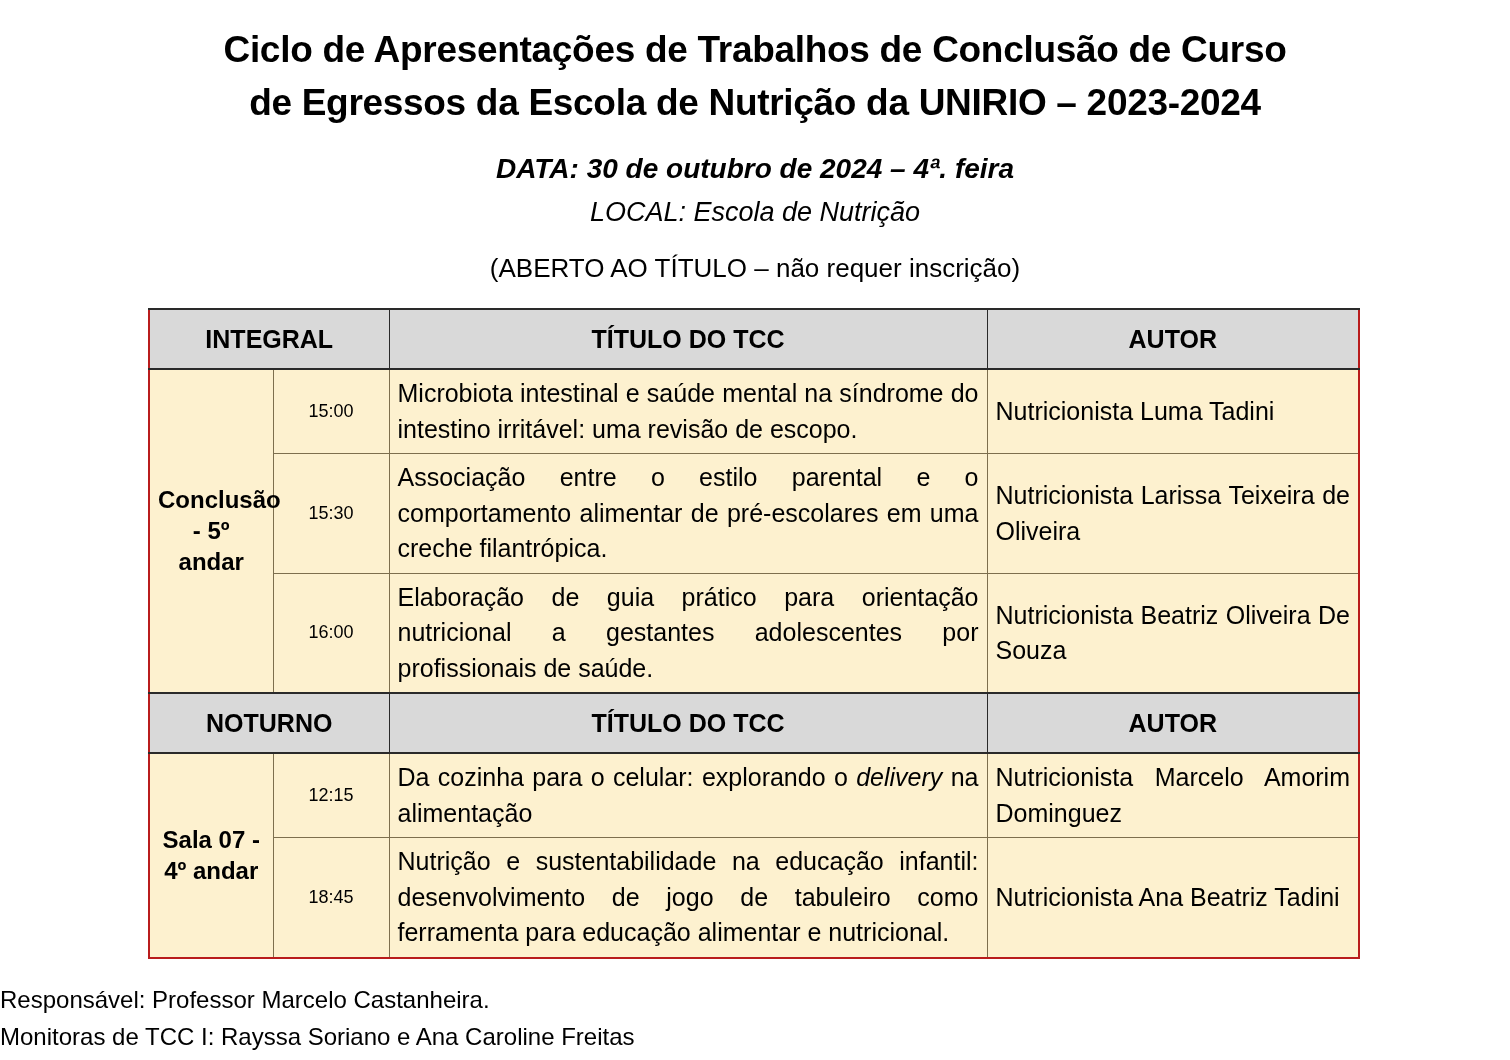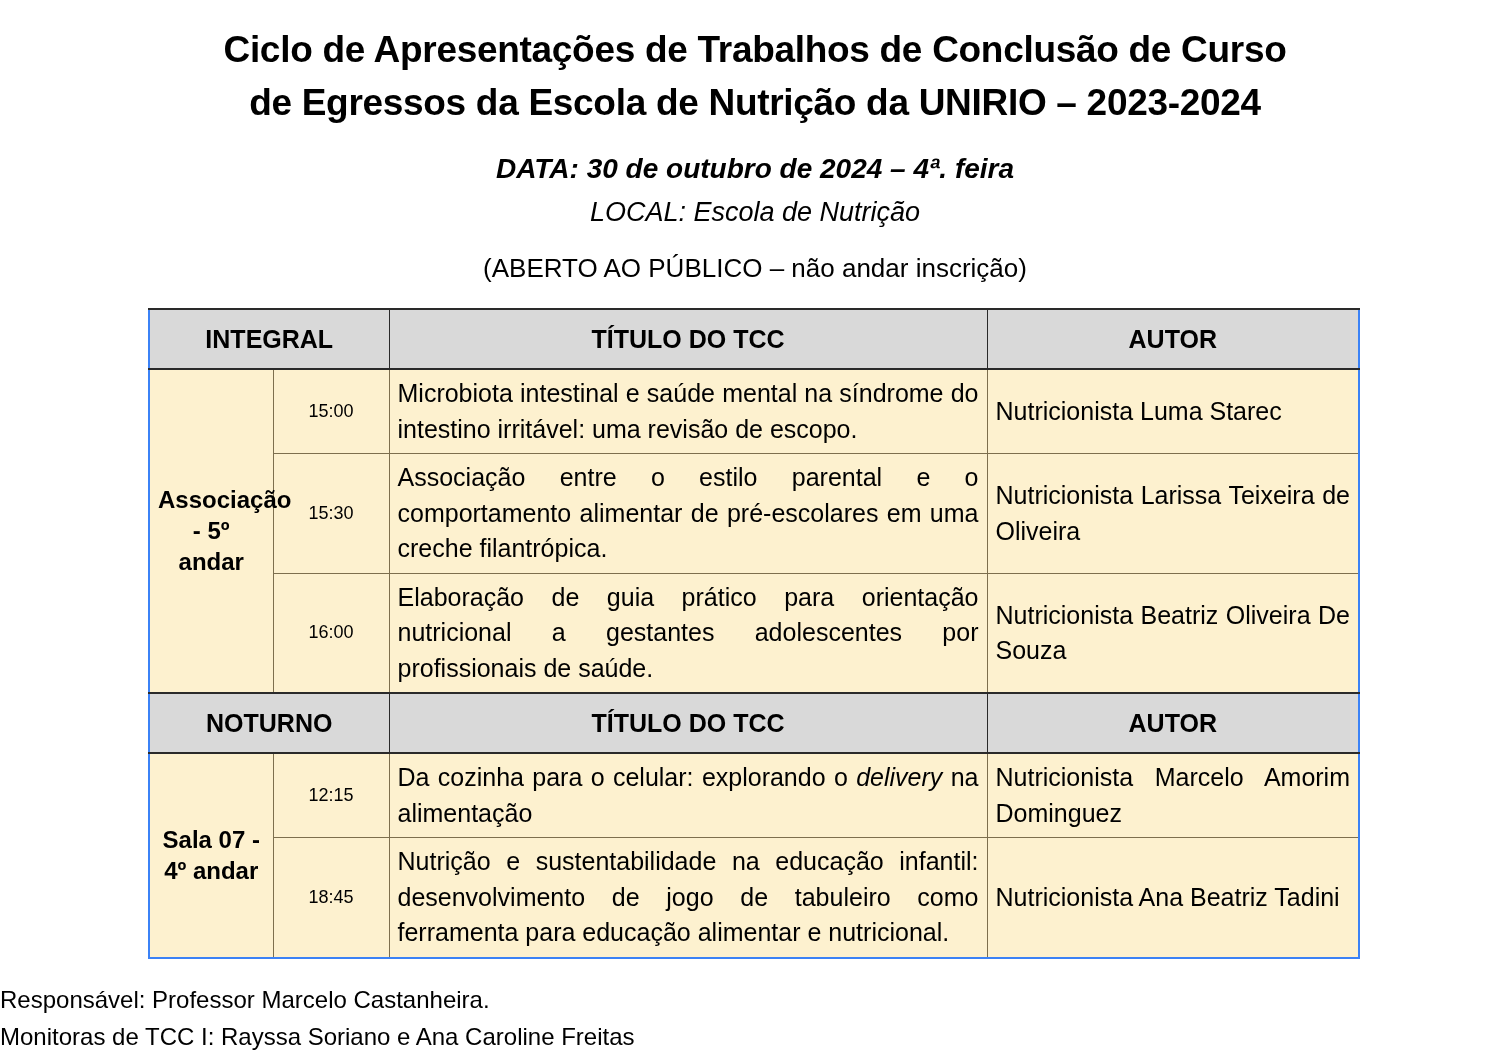--- a/index.html
+++ b/index.html
@@ -64,21 +64,21 @@
   
   .schedule-wrap {
     margin-top: 24px;
     padding-left: 148px;
     padding-right: 152px;
   }
   table.schedule {
     border-collapse: collapse;
     width: 1210px;
     table-layout: fixed;
-    border: 2px solid #3b82f6;
+    border: 2px solid #b91c1c;
   }
   table.schedule td,
   table.schedule th {
     border: 1px solid #7d6f4e;
     vertical-align: middle;
     padding: 6px 8px;
     background: #FDF1CF;
   }
   
   col.c-room  { width: 124px; }
@@ -144,47 +144,47 @@
 
 <div class="page">
 
   <div class="title-block">
     <h1 class="doc-title">
       <span class="line">Ciclo de Apresentações de Trabalhos de Conclusão de Curso</span>
       <span class="line">de Egressos da Escola de Nutrição da UNIRIO – 2023-2024</span>
     </h1>
     <div class="subtitle-date">DATA: 30 de outubro de 2024 – 4ª. feira</div>
     <div class="subtitle-local">LOCAL: Escola de Nutrição</div>
-    <div class="subtitle-note">(ABERTO AO PÚBLICO – não andar inscrição)</div>
+    <div class="subtitle-note">(ABERTO AO TÍTULO – não requer inscrição)</div>
   </div>
 
   <div class="schedule-wrap">
     <table class="schedule">
       <colgroup>
         <col class="c-room">
           <col class="c-time">
           <col class="c-title">
           <col class="c-author">
       </colgroup>
       <tbody>
 
         <tr class="section-header">
           <th colspan="2">INTEGRAL</th>
           <th>TÍTULO DO TCC</th>
           <th>AUTOR</th>
         </tr>
 
         <tr>
           <td class="room-cell" rowspan="3">
-            <span>Associação</span><br>
+            <span>Conclusão</span><br>
             <span>- 5º andar</span>
           </td>
           <td class="time-cell">15:00</td>
           <td class="title-cell">Microbiota intestinal e saúde mental na síndrome do intestino irritável: uma revisão de escopo.</td>
-          <td class="author-cell">Nutricionista Luma Starec</td>
+          <td class="author-cell">Nutricionista Luma Tadini</td>
         </tr>
 
         <tr>
           <td class="time-cell">15:30</td>
           <td class="title-cell">Associação entre o estilo parental e o comportamento alimentar de pré-escolares em uma creche filantrópica.</td>
           <td class="author-cell">Nutricionista Larissa Teixeira de Oliveira</td>
         </tr>
 
         <tr>
           <td class="time-cell">16:00</td>

